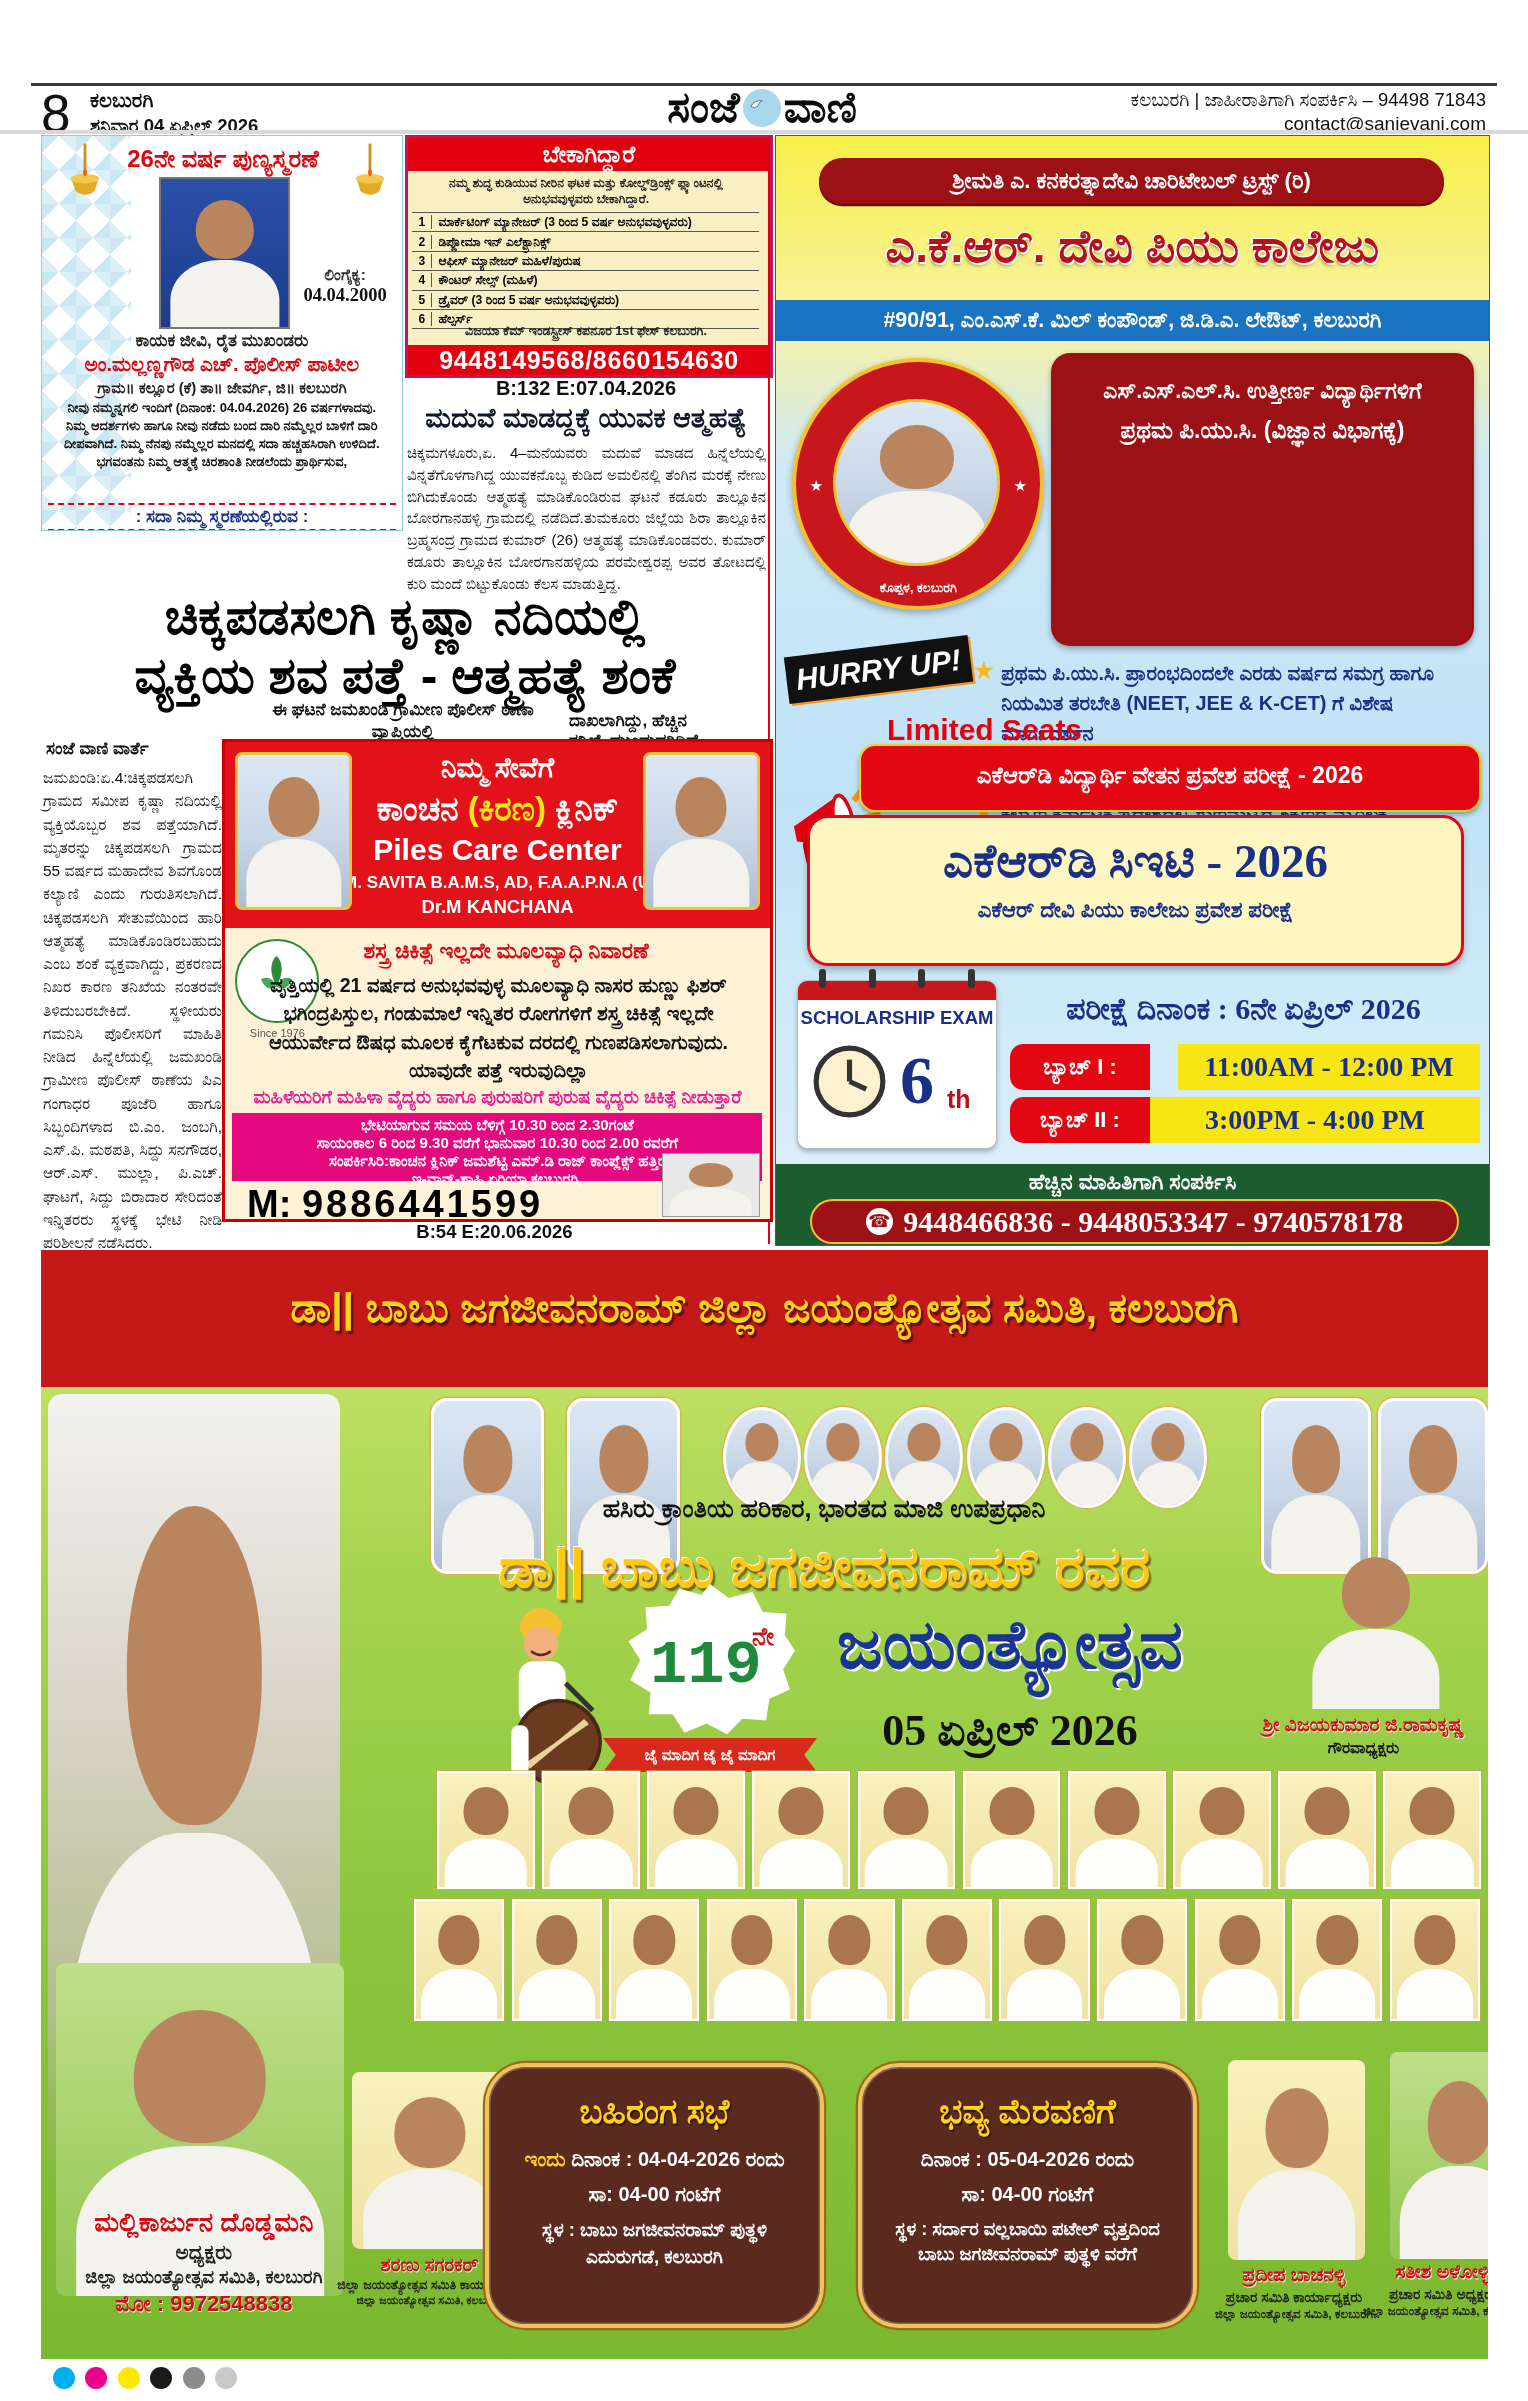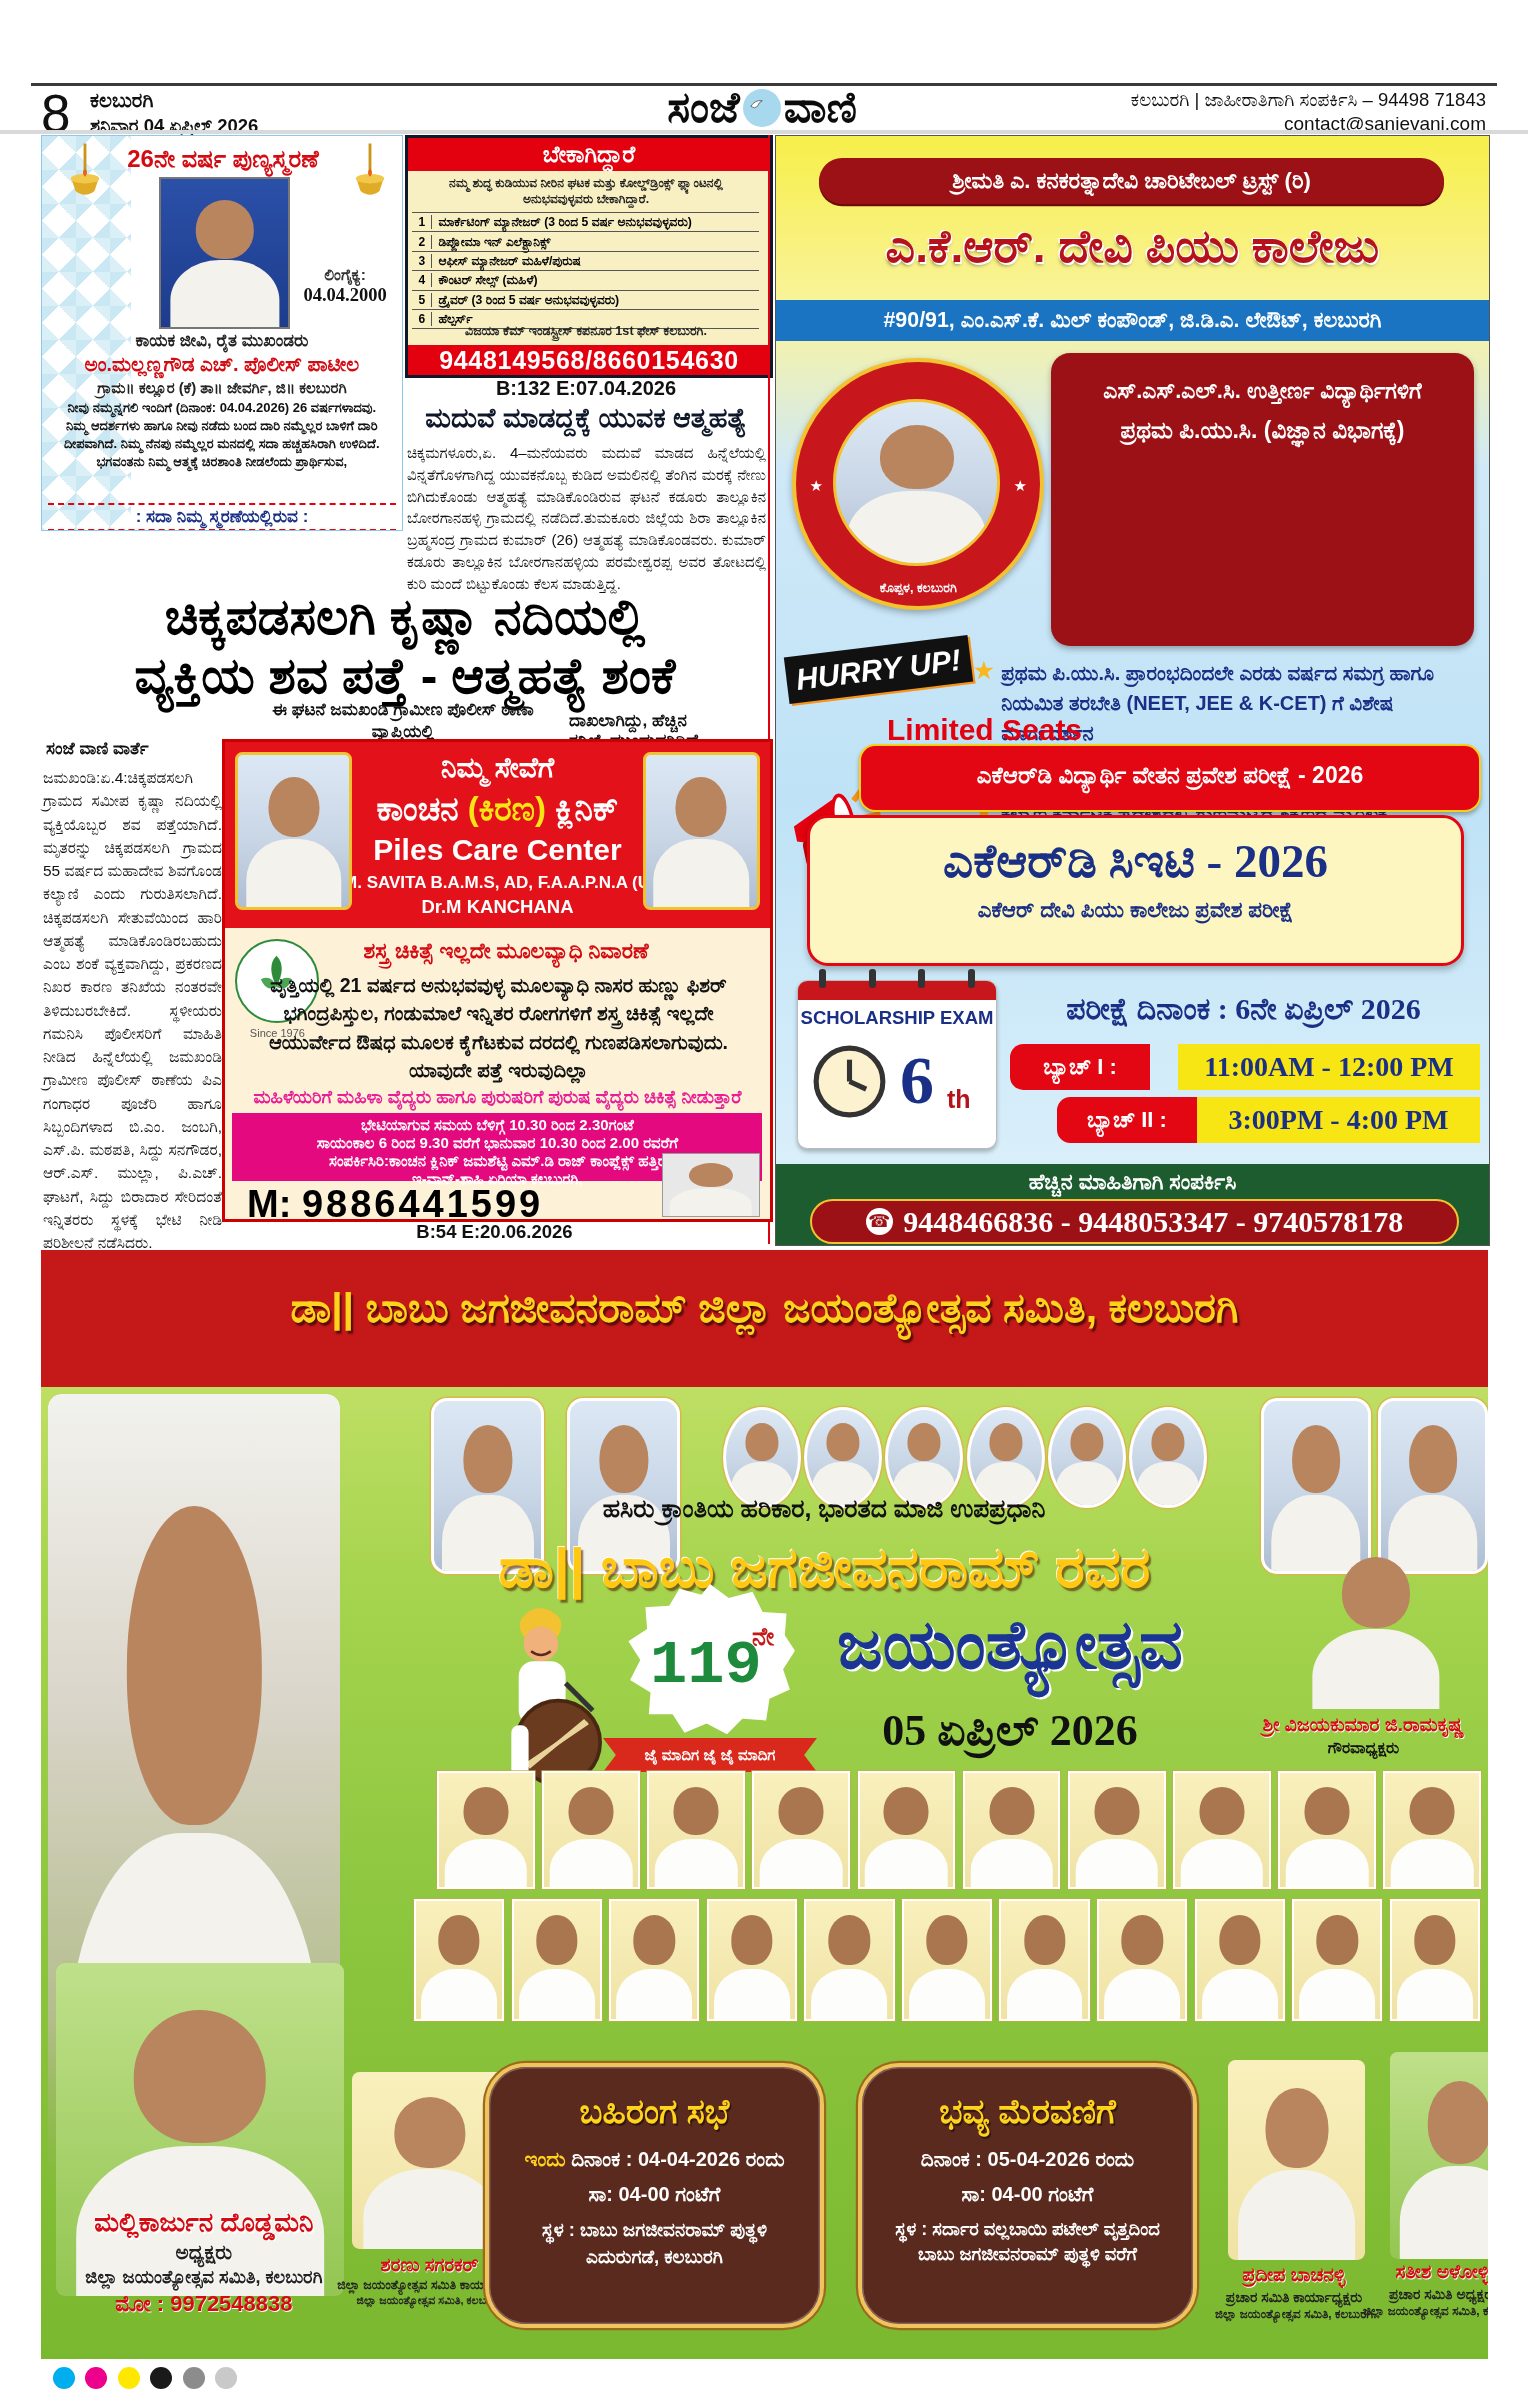--- a/index.html
+++ b/index.html
@@ -73,21 +73,21 @@
     <div class="abs b ctr" style="left:15px;top:195px;width:330px;font-size:17px;color:#222;">ಕಾಯಕ ಜೀವಿ, ರೈತ ಮುಖಂಡರು</div>
     <div class="abs b red ctr" style="left:7.4px;top:217px;width:345px;font-size:20px;">ಅಂ.ಮಲ್ಲಣ್ಣಗೌಡ ಎಚ್. ಪೊಲೀಸ್ ಪಾಟೀಲ</div>
     <div class="abs b ctr" style="left:11px;top:243px;width:338px;font-size:15px;color:#222;">ಗ್ರಾಮ॥ ಕಲ್ಲೂರ (ಕೆ) ತಾ॥ ಜೇವರ್ಗಿ, ಜಿ॥ ಕಲಬುರಗಿ</div>
     <div class="abs b ctr" style="left:13.3px;top:263px;width:333px;font-size:13px;line-height:1.38;color:#111;">ನೀವು ನಮ್ಮನ್ನಗಲಿ ಇಂದಿಗೆ (ದಿನಾಂಕ: 04.04.2026) 26 ವರ್ಷಗಳಾದವು. ನಿಮ್ಮ ಆದರ್ಶಗಳು ಹಾಗೂ ನೀವು ನಡೆದು ಬಂದ ದಾರಿ ನಮ್ಮೆಲ್ಲರ ಬಾಳಿಗೆ ದಾರಿ ದೀಪವಾಗಿದೆ. ನಿಮ್ಮ ನೆನಪು ನಮ್ಮೆಲ್ಲರ ಮನದಲ್ಲಿ ಸದಾ ಹಚ್ಚಹಸಿರಾಗಿ ಉಳಿದಿದೆ. ಭಗವಂತನು ನಿಮ್ಮ ಆತ್ಮಕ್ಕೆ ಚಿರಶಾಂತಿ ನೀಡಲೆಂದು ಪ್ರಾರ್ಥಿಸುವ,</div>
     <div class="abs dashed-red" style="left:6px;top:367px;width:348px;"></div>
     <div class="abs b navy ctr" style="left:11px;top:371px;width:338px;font-size:17px;">: ಸದಾ ನಿಮ್ಮ ಸ್ಮರಣೆಯಲ್ಲಿರುವ :</div>
     <div class="abs dashed-red" style="left:6px;top:393px;width:348px;"></div>
 
   </div>
 
-  <div class="abs" style="left:405px;top:135px;width:362px;height:237px;border:3px solid #0f172a;background:#f8f0c2;">
+  <div class="abs" style="left:405px;top:135px;width:362px;height:237px;border:3px solid #be185d;background:#f8f0c2;">
     <div class="abs ctr b wht" style="left:0;top:0;width:100%;height:33px;background:#e3000f;font-size:23px;line-height:33px;">ಬೇಕಾಗಿದ್ದಾರೆ</div>
     <div class="abs b ctr" style="left:6px;top:37px;width:344px;font-size:12.2px;line-height:1.35;color:#222;">ನಮ್ಮ ಶುದ್ಧ ಕುಡಿಯುವ ನೀರಿನ ಘಟಕ ಮತ್ತು ಕೋಲ್ಡ್‌ಡ್ರಿಂಕ್ಸ್ ಪ್ಲ್ಯಾಂಟನಲ್ಲಿ ಅನುಭವವುಳ್ಳವರು ಬೇಕಾಗಿದ್ದಾರೆ.</div>
     <div class="abs" style="left:4.4px;top:74px;width:347px;">
       <div style="display:flex;border-top:1.5px solid #555;padding:2.2px 0;">
           <span class="b" style="width:19px;border-right:1.5px solid #555;text-align:center;font-size:12px;">1</span>
           <span class="b" style="padding-left:6px;font-size:12.2px;">ಮಾರ್ಕೆಟಿಂಗ್ ಮ್ಯಾನೇಜರ್ (3 ರಿಂದ 5 ವರ್ಷ ಅನುಭವವುಳ್ಳವರು)</span>
         </div>
       <div style="display:flex;border-top:1.5px solid #555;padding:2.2px 0;">
           <span class="b" style="width:19px;border-right:1.5px solid #555;text-align:center;font-size:12px;">2</span>
           <span class="b" style="padding-left:6px;font-size:12.2px;">ಡಿಪ್ಲೋಮಾ ಇನ್ ಎಲೆಕ್ಟ್ರಾನಿಕ್ಸ್</span>
@@ -188,21 +188,21 @@
       <div class="abs b" style="left:149px;top:104px;font-size:25px;color:#b5121b;">th</div>
     </div>
 
     <div class="abs ctr b navy" style="left:231px;top:856px;width:473px;font-size:30px;font-family:'Liberation Serif',serif;">ಪರೀಕ್ಷೆ ದಿನಾಂಕ : 6ನೇ ಏಪ್ರಿಲ್ 2026</div>
 
     <div class="abs" style="left:234px;top:908px;width:470px;height:46px;display:flex;gap:28px;">
       <span class="ctr b wht" style="width:140px;background:#e30613;border-radius:13.3px 0 0 13.3px;font-size:22px;line-height:46px;">ಬ್ಯಾಚ್  I :</span>
       <span class="ctr b navy" style="flex:1;background:#f7e614;font-size:28px;line-height:46px;font-family:'Liberation Serif',serif;">11:00AM - 12:00 PM</span>
     </div>
     <div class="abs" style="left:234px;top:961px;width:470px;height:46px;display:flex;">
-      <span class="ctr b wht" style="width:140px;background:#e30613;border-radius:13.3px 0 0 13.3px;font-size:22px;line-height:46px;margin-left:47px;">ಬ್ಯಾಚ್ II :</span>
+      <span class="ctr b wht" style="width:140px;background:#e30613;border-radius:13.3px 0 0 13.3px;font-size:22px;line-height:46px;">ಬ್ಯಾಚ್ II :</span>
       <span class="ctr b navy" style="flex:1;background:#f7e614;font-size:28px;line-height:46px;font-family:'Liberation Serif',serif;">3:00PM  -  4:00 PM</span>
     </div>
 
     <div class="abs ctr b" style="left:12px;top:1022px;width:688px;font-size:20px;line-height:1.6;color:#173a6e;">
       <span>ಉನ್ನತ ಶಿಕ್ಷಣದ ಗುರಿಹೊಂದಿರುವ ವಿದ್ಯಾರ್ಥಿಗಳಿಗೆ ಸುವರ್ಣ ಅವಕಾಶ </span><span class="pinkline">ಪ್ರಥಮ ಪಿಯುಸಿ ವಿಜ್ಞಾನ ವಿಭಾಗ</span><span>ದಲ್ಲಿ ಪ್ರವೇಶ ಬಯಸುವ ಎಲ್ಲಾ </span><span class="pinkline">ಎಸ್.ಎಸ್.ಎಲ್.ಸಿ.</span><span> ವಿದ್ಯಾರ್ಥಿಗಳಿಗೆ ಹಾರ್ದಿಕ ಸ್ವಾಗತ</span>
     </div>
 
     <div class="abs" style="left:0;top:1026px;width:100%;height:83px;top:1026px;"></div>
     <div class="abs" style="left:0;bottom:0;width:100%;height:81px;background:#1d5c2f;">
       <div class="ctr b wht" style="padding-top:6px;font-size:21.4px;">ಹೆಚ್ಚಿನ ಮಾಹಿತಿಗಾಗಿ ಸಂಪರ್ಕಿಸಿ</div>

